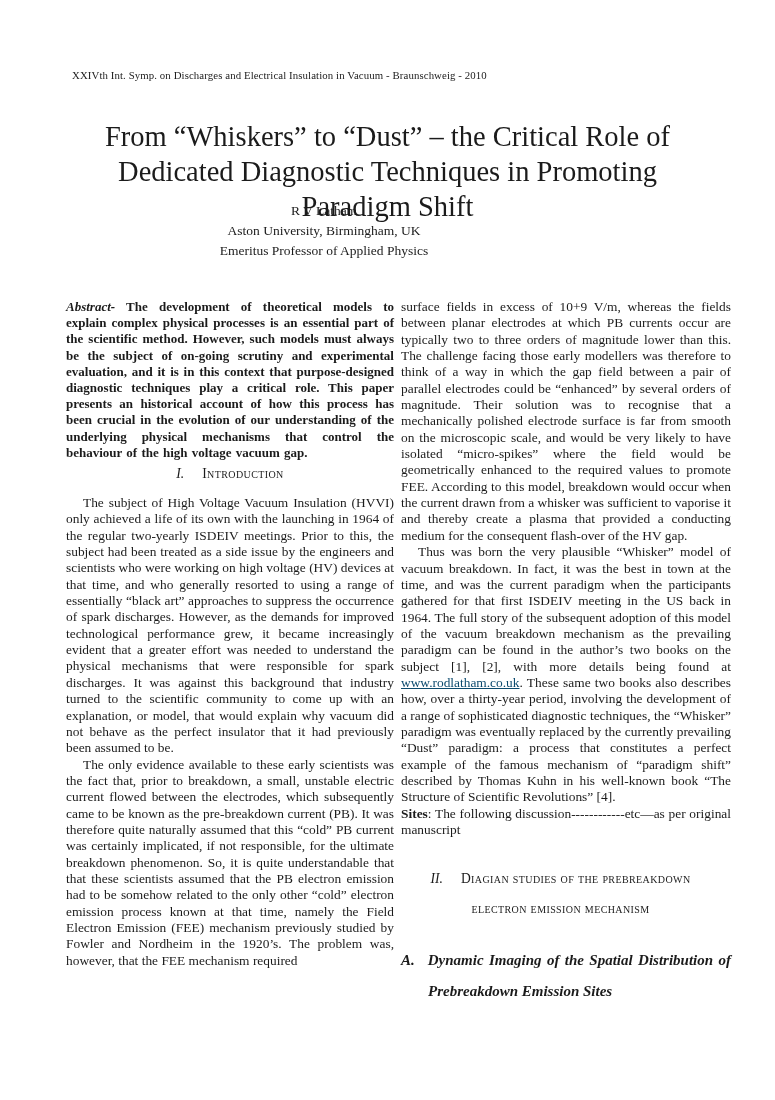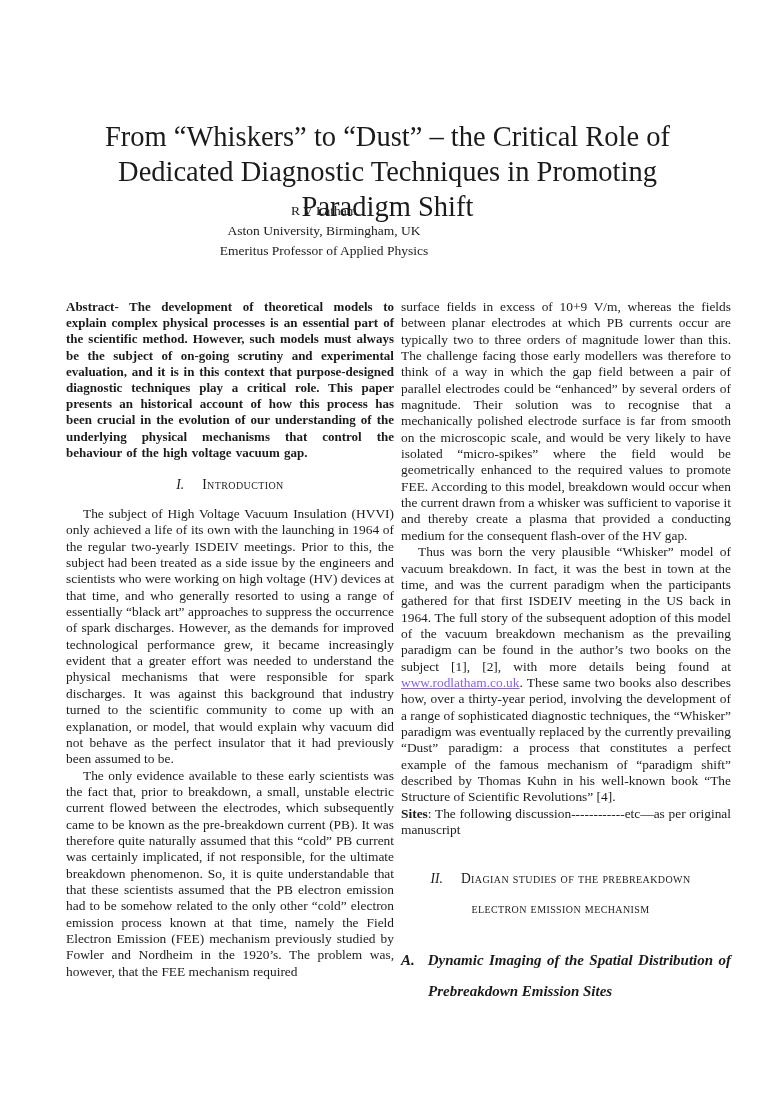--- a/index.html
+++ b/index.html
@@ -49,34 +49,34 @@
   }
   .col-left  { left: 66px;  width: 328px; }
   .col-right { left: 401px; width: 330px; }
   .abstract {
     margin: 0;
     font-weight: bold;
     font-size: 13px;
     line-height: 16.2px;
     word-spacing: 1px;
   }
-  .abstract-label { }
+  .abstract-label { font-style: italic; }
   .sec-heading {
-    margin: 15px 0 13px 0;
+    margin: 4px 0 13px 0;
     text-align: center;
     font-weight: 400;
     font-size: 13.6px;
     line-height: 17px;
   }
   .sec-num { font-style: italic; margin-right: 18px; }
   .sec-title { font-variant: small-caps; letter-spacing: 0.4px; }
   .body { margin: 0; }
   .indent { text-indent: 17px; }
   .note-label { font-weight: bold; }
-  .link { color: #8b5cf6; text-decoration: underline; cursor: pointer; }
+  .link { color: #0c4a6e; text-decoration: underline; cursor: pointer; }
   .sec2 {
     margin: 26px 11px 0 0;
     line-height: 30px;
   }
   .sub-heading {
     margin-top: 21px;
     font-style: italic;
     font-size: 15px;
     line-height: 31px;
     padding-left: 27px;
@@ -84,20 +84,21 @@
     text-align: justify;
     font-weight: bold;
   }
   .sub-num { margin-right: 13px; }
 </style>
 </head>
 <body>
 
 <div class="page">
 
+  <div class="running-header">XXIVth Int. Symp. on Discharges and Electrical Insulation in Vacuum - Braunschweig - 2010</div>
 
   <h1 class="title">From “Whiskers” to “Dust” – the Critical Role of Dedicated Diagnostic Techniques in Promoting Paradigm Shift</h1>
 
   <div class="author-block">
     <div>R V Latham</div>
     <div>Aston University, Birmingham, UK</div>
     <div>Emeritus Professor of Applied Physics</div>
   </div>
 
   <div class="col col-left">

